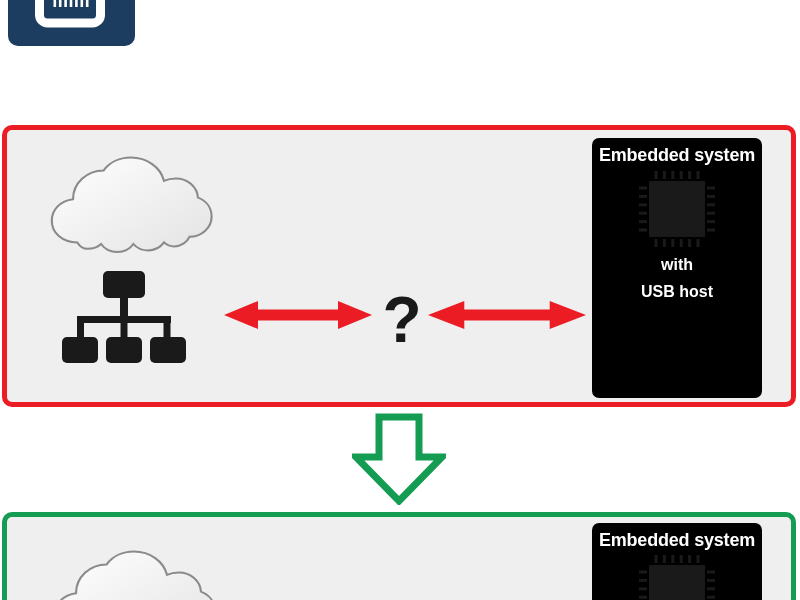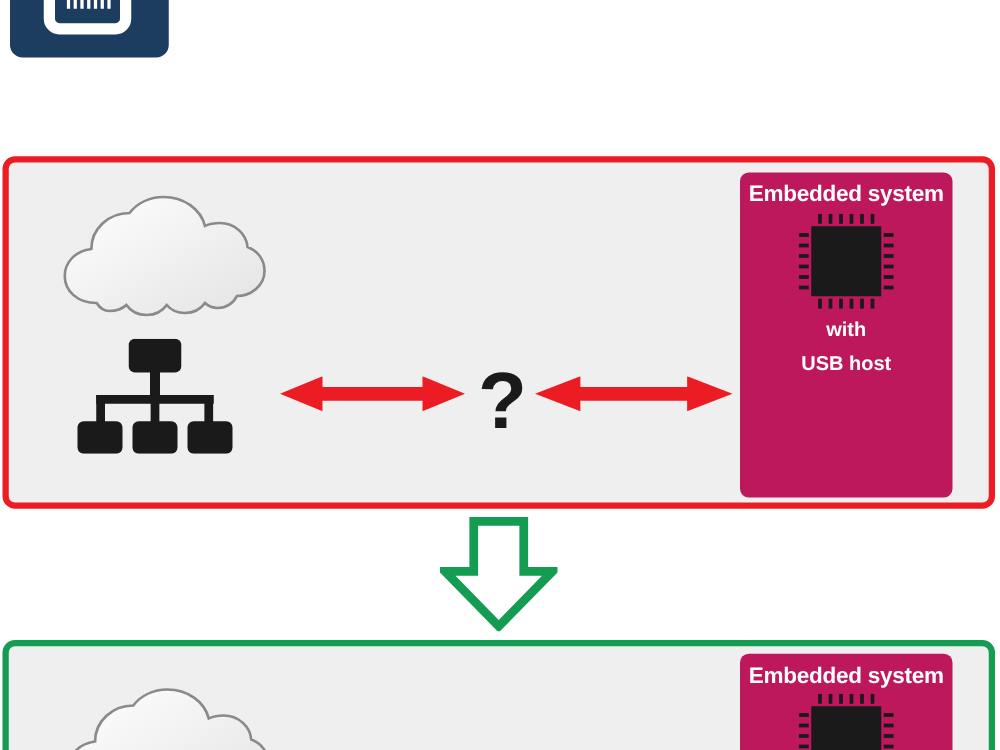--- a/index.html
+++ b/index.html
@@ -18,21 +18,21 @@
 
   
   .panel{
     left:2px;width:784px;background:#EFEFEF;border-radius:10px;
   }
   .panel.red{top:125px;height:272px;border:5px solid #EC1C24;}
   .panel.green{top:512px;height:300px;border:5px solid #149C52;}
 
   
   .embedded-box{
-    left:592px;width:170px;height:260px;background:#be185d;border-radius:7px;
+    left:592px;width:170px;height:260px;background:#000000;border-radius:7px;
     color:#ffffff;text-align:center;
   }
   .embedded-box .title{
     margin-top:7px;font-size:18px;font-weight:bold;letter-spacing:-0.2px;
   }
   .embedded-box .chip{position:absolute;left:47px;width:76px;height:76px;}
   .embedded-box .sub{position:absolute;width:100%;font-size:16px;font-weight:bold;}
 
   .qmark{
     left:372px;top:288px;width:60px;text-align:center;

